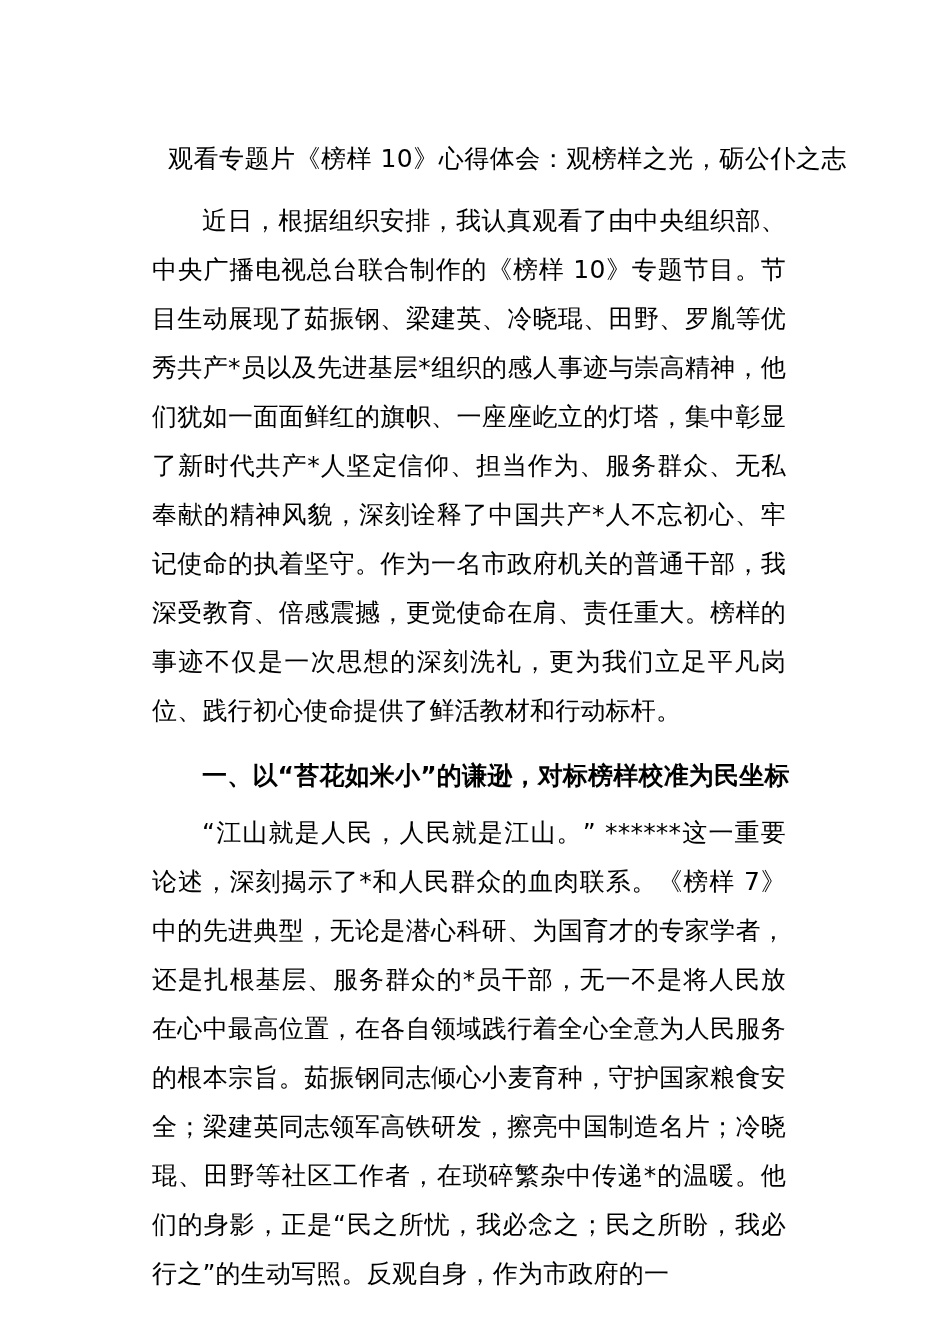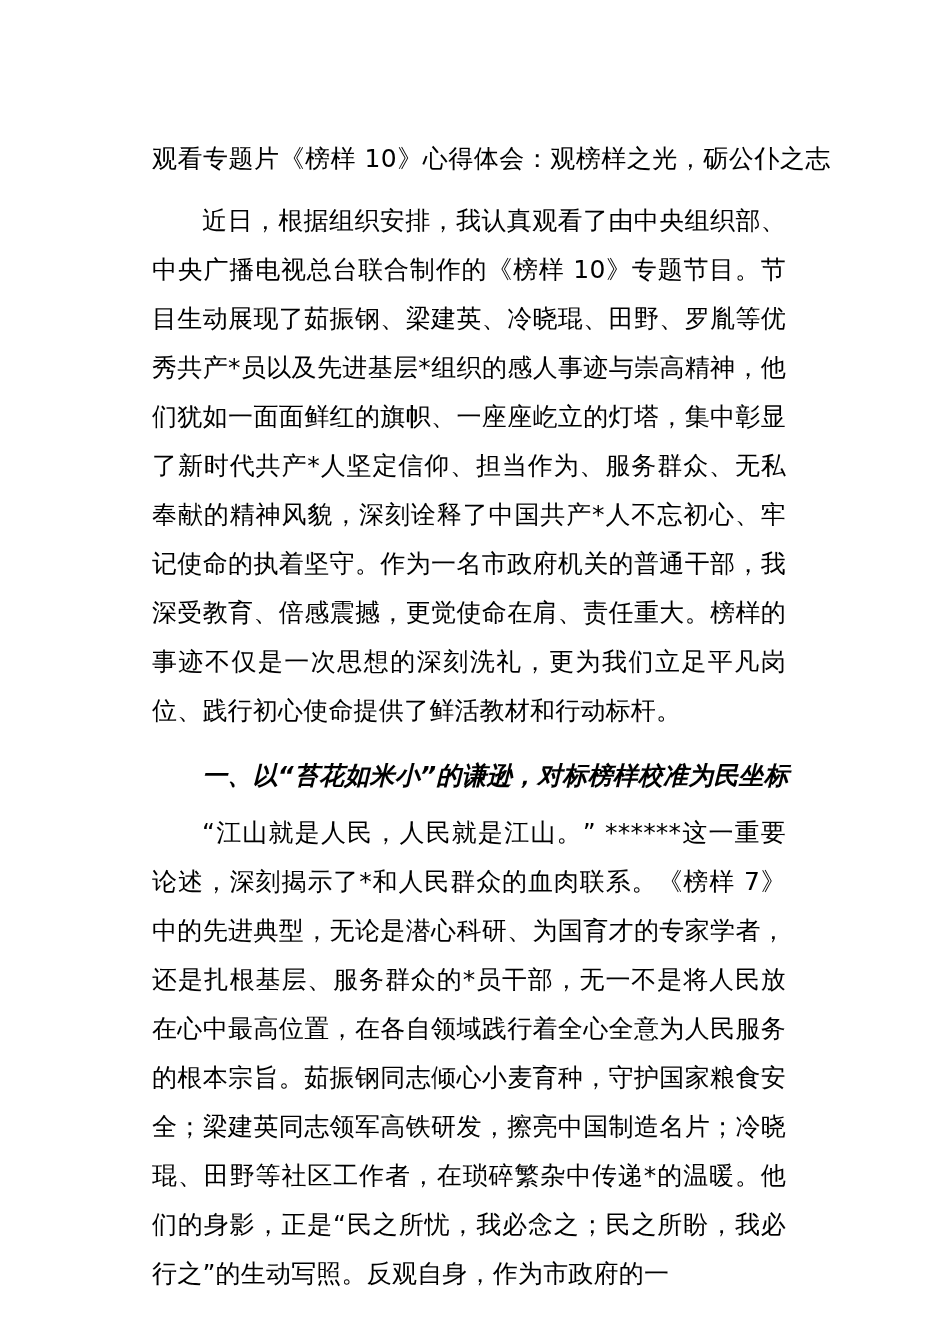--- a/index.html
+++ b/index.html
@@ -19,40 +19,39 @@
     height: 1344px;
     box-sizing: border-box;
     padding: 140px 152px 0 152px;
     position: relative;
   }
   .doc-title {
     font-size: 25px;
     line-height: 1.5;
     font-weight: 400;
     letter-spacing: 0.5px;
-    margin: 0 0 18px 0;
+    margin: 0 0 18px 16px;
     white-space: nowrap;
   }
   .para {
     font-size: 25px;
     line-height: 49px;
     text-align: justify;
     text-justify: inter-ideograph;
     margin: 0 12px 6px 0;
     text-indent: 2em;
     letter-spacing: 0.2px;
   }
   .heading {
     font-size: 25px;
     line-height: 49px;
     font-weight: bold;
     margin: 16px 0 8px 0;
     text-indent: 2em;
     letter-spacing: 0.2px;
-    font-style: italic;
   }
 </style>
 </head>
 <body>
 
 <div class="page">
 
   <h1 class="doc-title">观看专题片《榜样 10》心得体会：观榜样之光，砺公仆之志</h1>
 
   <p class="para">近日，根据组织安排，我认真观看了由中央组织部、中央广播电视总台联合制作的《榜样 10》专题节目。节目生动展现了茹振钢、梁建英、冷晓琨、田野、罗胤等优秀共产*员以及先进基层*组织的感人事迹与崇高精神，他们犹如一面面鲜红的旗帜、一座座屹立的灯塔，集中彰显了新时代共产*人坚定信仰、担当作为、服务群众、无私奉献的精神风貌，深刻诠释了中国共产*人不忘初心、牢记使命的执着坚守。作为一名市政府机关的普通干部，我深受教育、倍感震撼，更觉使命在肩、责任重大。榜样的事迹不仅是一次思想的深刻洗礼，更为我们立足平凡岗位、践行初心使命提供了鲜活教材和行动标杆。</p>

